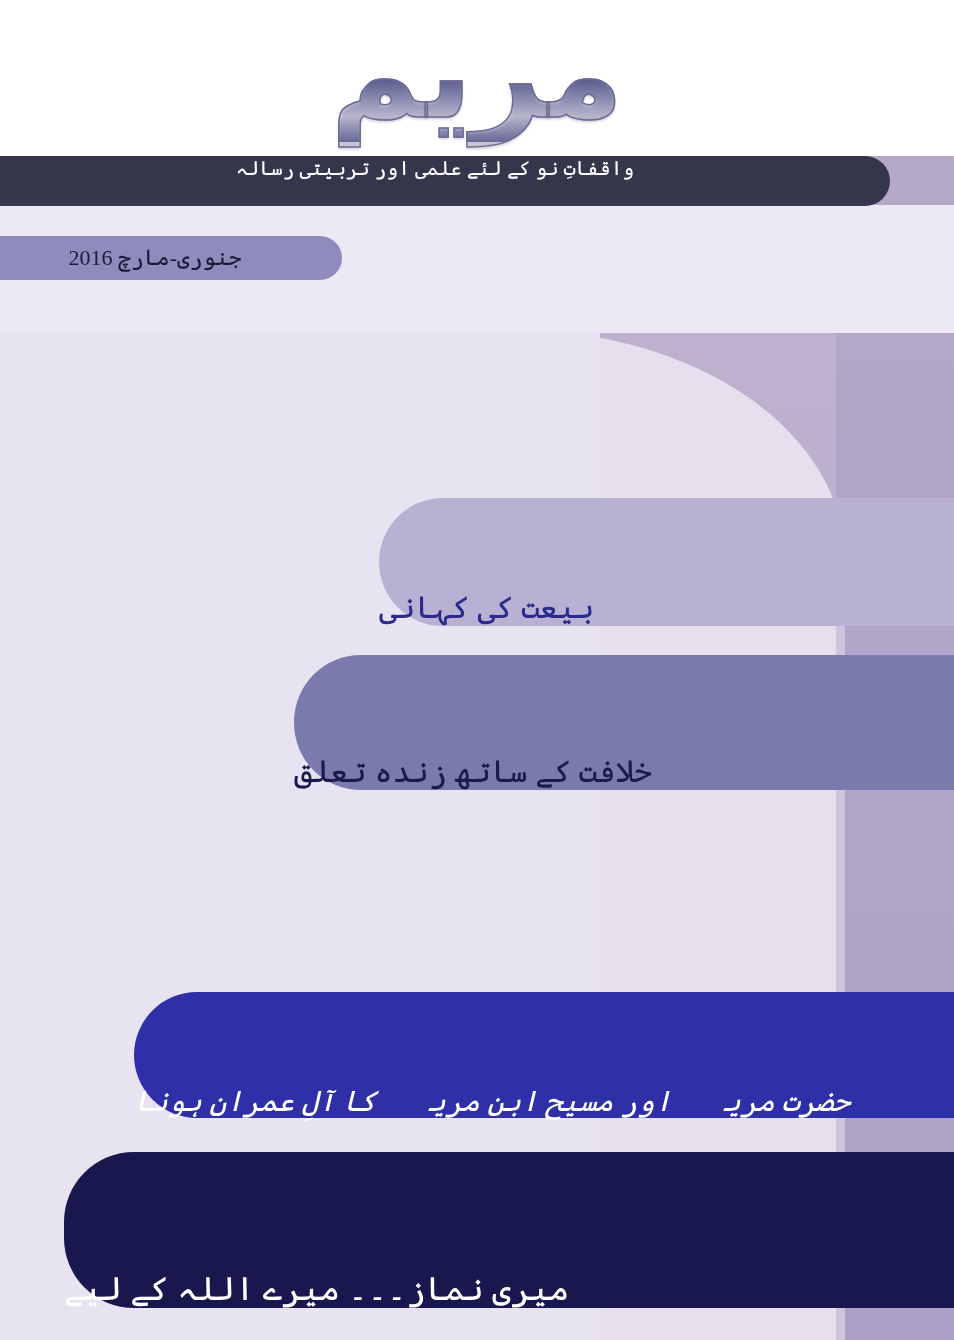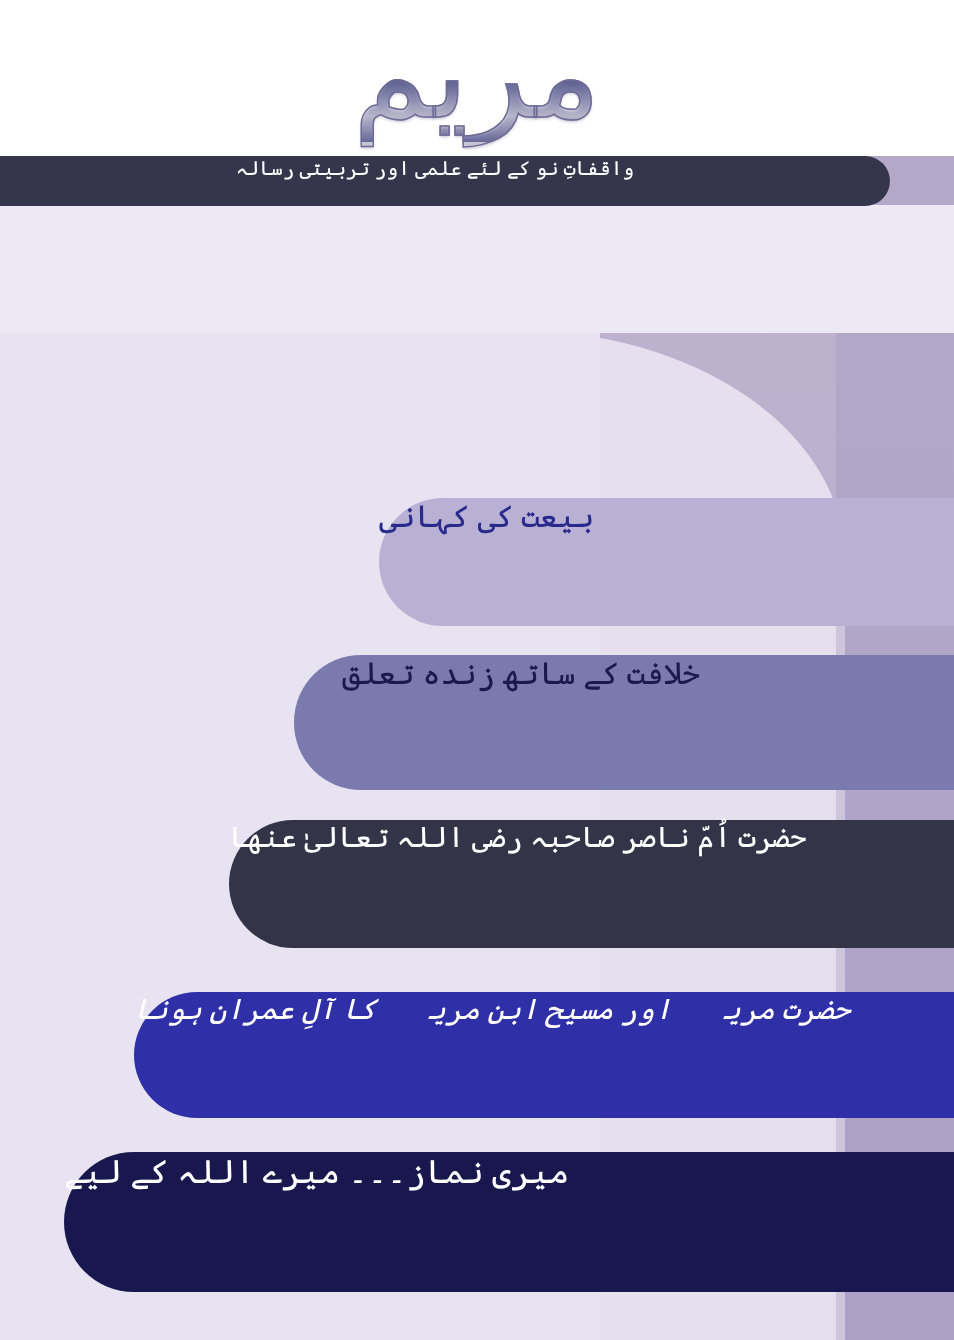--- a/index.html
+++ b/index.html
@@ -78,21 +78,21 @@
     width: 954px;
     height: 156px;
     display: flex;
     align-items: center;
     justify-content: center;
   }
   .masthead-word {
     font-family: "DejaVu Sans", "Liberation Sans", sans-serif;
     font-size: 122px;
     line-height: 1;
-    font-weight: 400;
+    font-weight: 700;
     letter-spacing: 2px;
     background: linear-gradient(180deg, #f4f4f8 0%, #9aa0c4 22%, #4b4f86 48%, #8e93bb 62%, #e9e9f2 80%, #6d72a3 100%);
     -webkit-background-clip: text;
     background-clip: text;
     color: transparent;
     -webkit-text-stroke: 1.5px #6f6a93;
     text-shadow: 0 2px 3px rgba(90,85,130,0.35);
     direction: rtl;
     padding-bottom: 6px;
   }
@@ -163,21 +163,21 @@
     color: #1b1b38;
     font-size: 19px;
     direction: rtl;
   }
 
   
   .bar {
     position: absolute;
     right: 0;
     display: flex;
-    align-items: flex-start;
+    align-items: flex-end;
     justify-content: flex-end;
     padding-right: 22px;
     direction: rtl;
   }
   .bar .bar-label {
     direction: rtl;
     white-space: nowrap;
   }
 
   
@@ -200,21 +200,20 @@
     top: 655px;
     width: 660px;
     height: 135px;
     background: #7b7aae;
     border-top-left-radius: 67px;
     border-bottom-left-radius: 67px;
   }
   .bar-2 .bar-label {
     color: #1a1a4f;
     font-size: 31px;
-    margin-left: 48px;
   }
 
   
   .bar-3 {
     top: 820px;
     width: 725px;
     height: 128px;
     background: #343449;
     border-top-left-radius: 64px;
     border-bottom-left-radius: 64px;
@@ -236,21 +235,21 @@
   }
   .bar-4 .bar-label {
     color: #ffffff;
     font-size: 29px;
   }
 
   
   .bar-5 {
     top: 1152px;
     width: 890px;
-    height: 140px;
+    height: 156px;
     background: #18184f;
     border-top-left-radius: 70px;
     border-bottom-left-radius: 70px;
   }
   .bar-5 .bar-label {
     color: #ffffff;
     font-size: 33px;
   }
 
 </style>
@@ -267,33 +266,33 @@
   <div class="bg-under-band"></div>
 
   <div class="masthead">
     <div class="masthead-word">مريم</div>
   </div>
 
   <div class="tagline-bar">
     <span class="tagline-text">واقفاتِ نو کے لئے علمی اور تربیتی رسالہ</span>
   </div>
 
+  <div class="date-chip">
+    <span class="date-text">جنوری-مارچ 2016</span>
+  </div>
 
 
   <div class="bar bar-1">
     <span class="bar-label">بیعت کی کہانی</span>
   </div>
 
   <div class="bar bar-2">
     <span class="bar-label">خلافت کے ساتھ زندہ تعلق</span>
   </div>
 
-  <div class="bar bar-3">
-    <span class="bar-label">حضرت اُمّ ناصر صاحبہ رضی اللہ تعالیٰ عنھا</span>
-  </div>
 
   <div class="bar bar-4">
     <span class="bar-label">حضرت مریمؑ اور مسیح ابن مریمؑ کا آلِ عمران ہونا</span>
   </div>
 
   <div class="bar bar-5">
     <span class="bar-label">میری نماز۔۔۔ میرے اللہ کے لیے</span>
   </div>
 
 </div>

